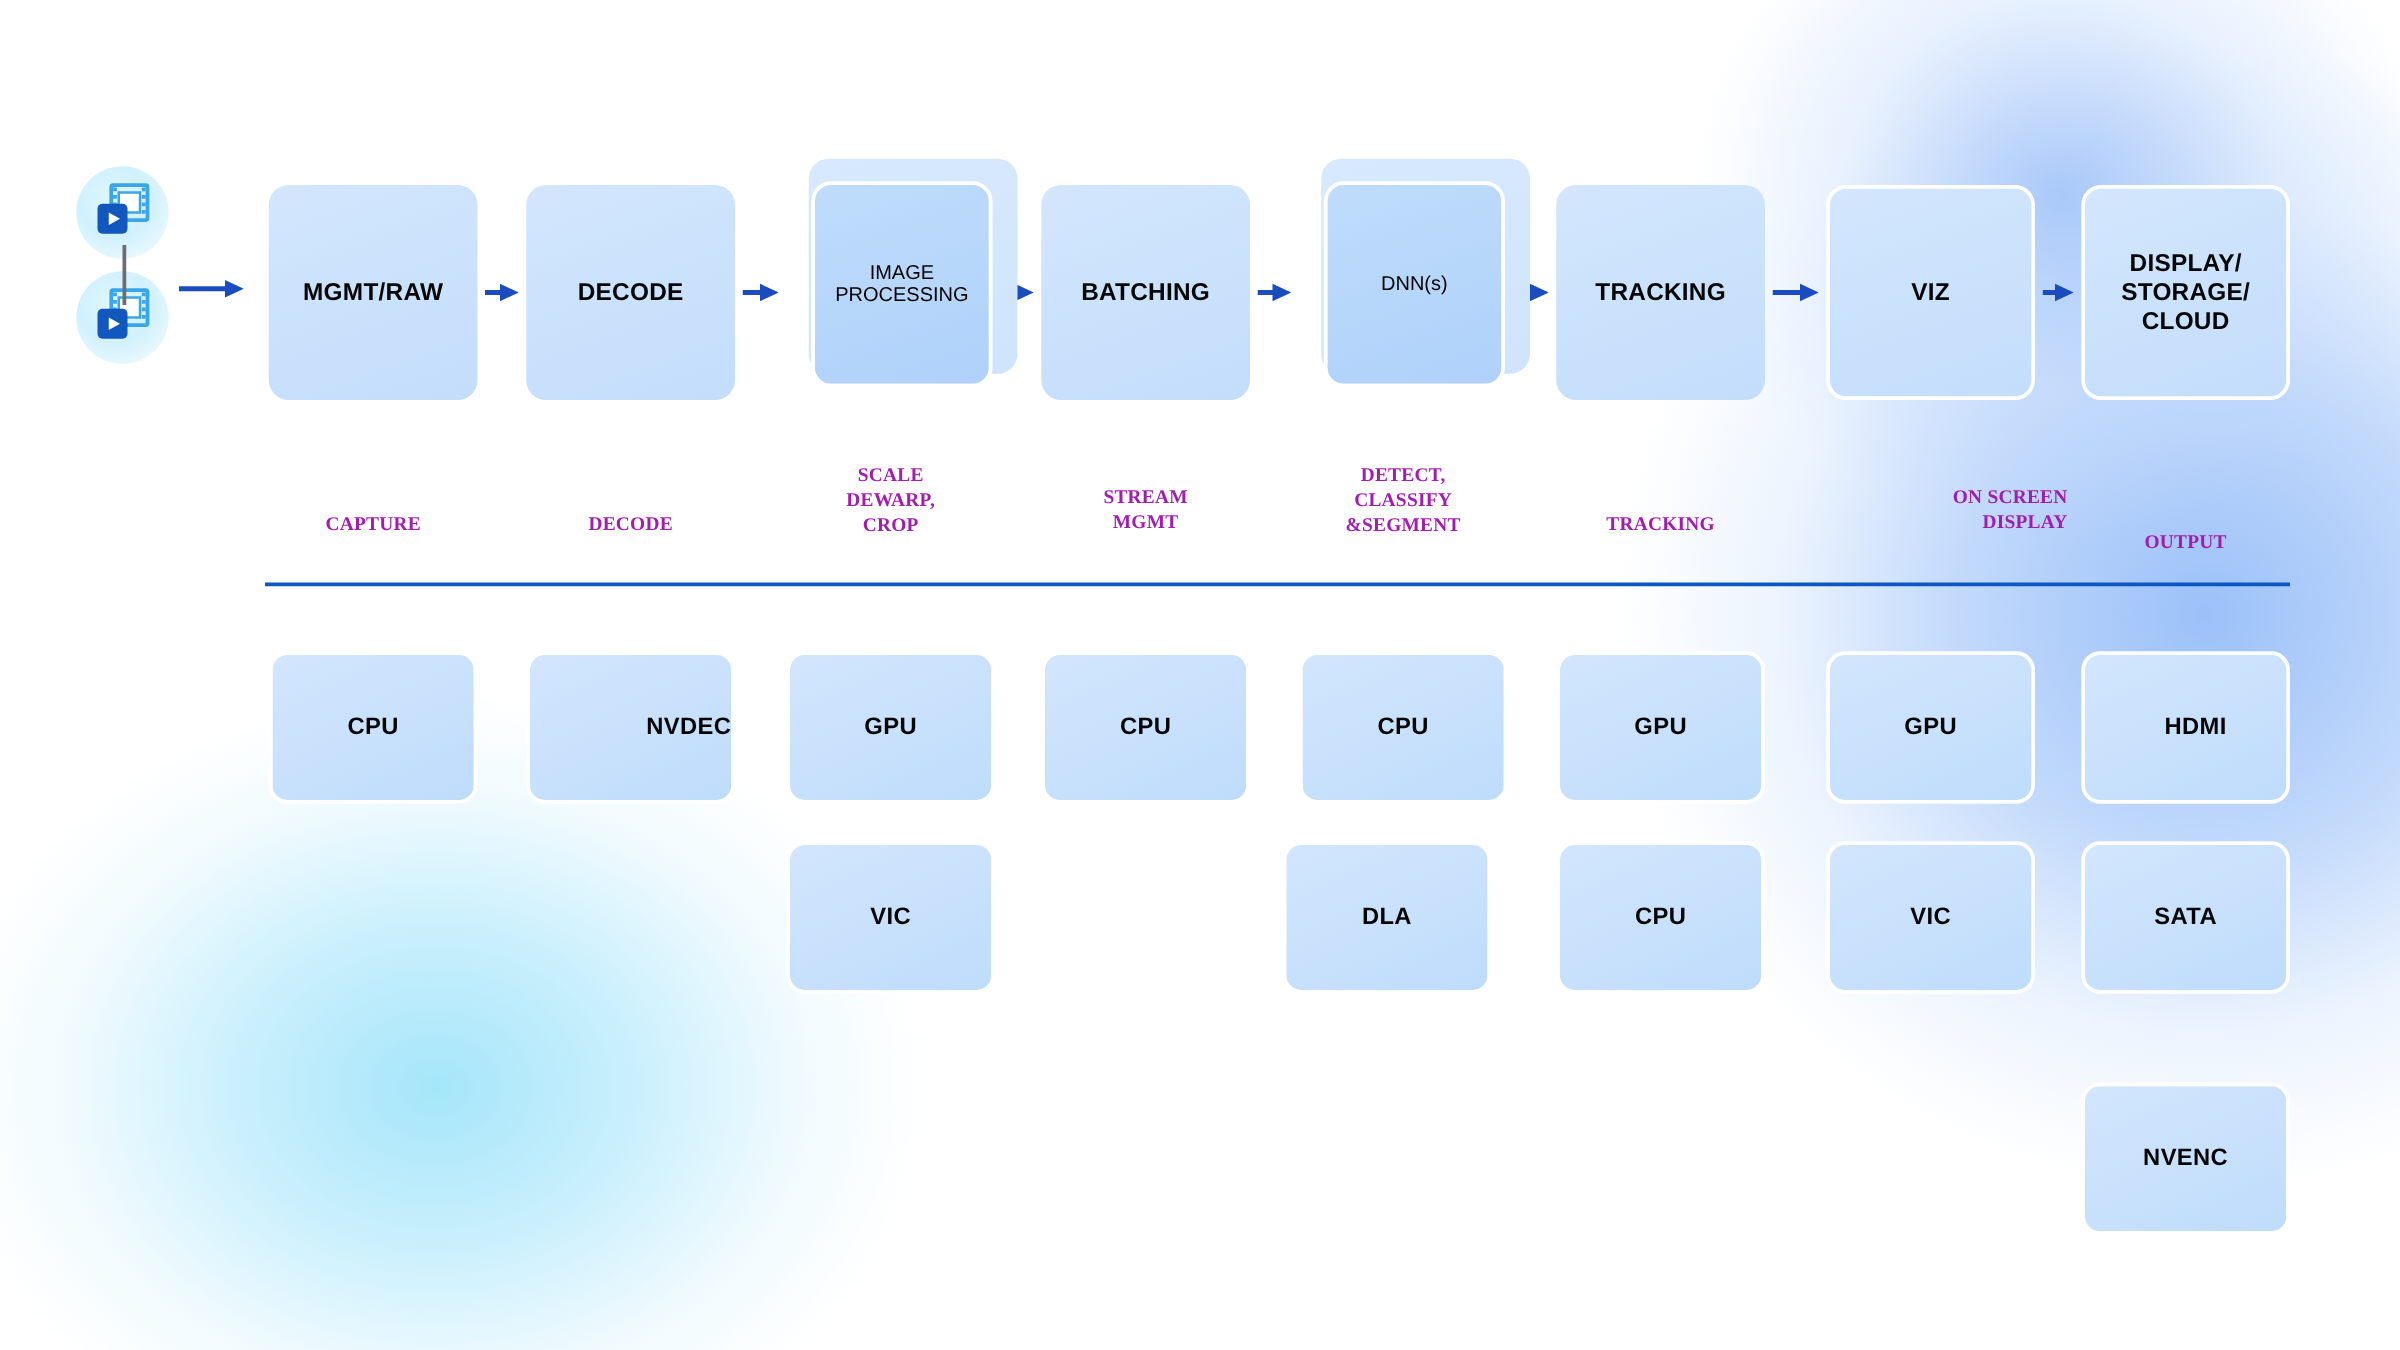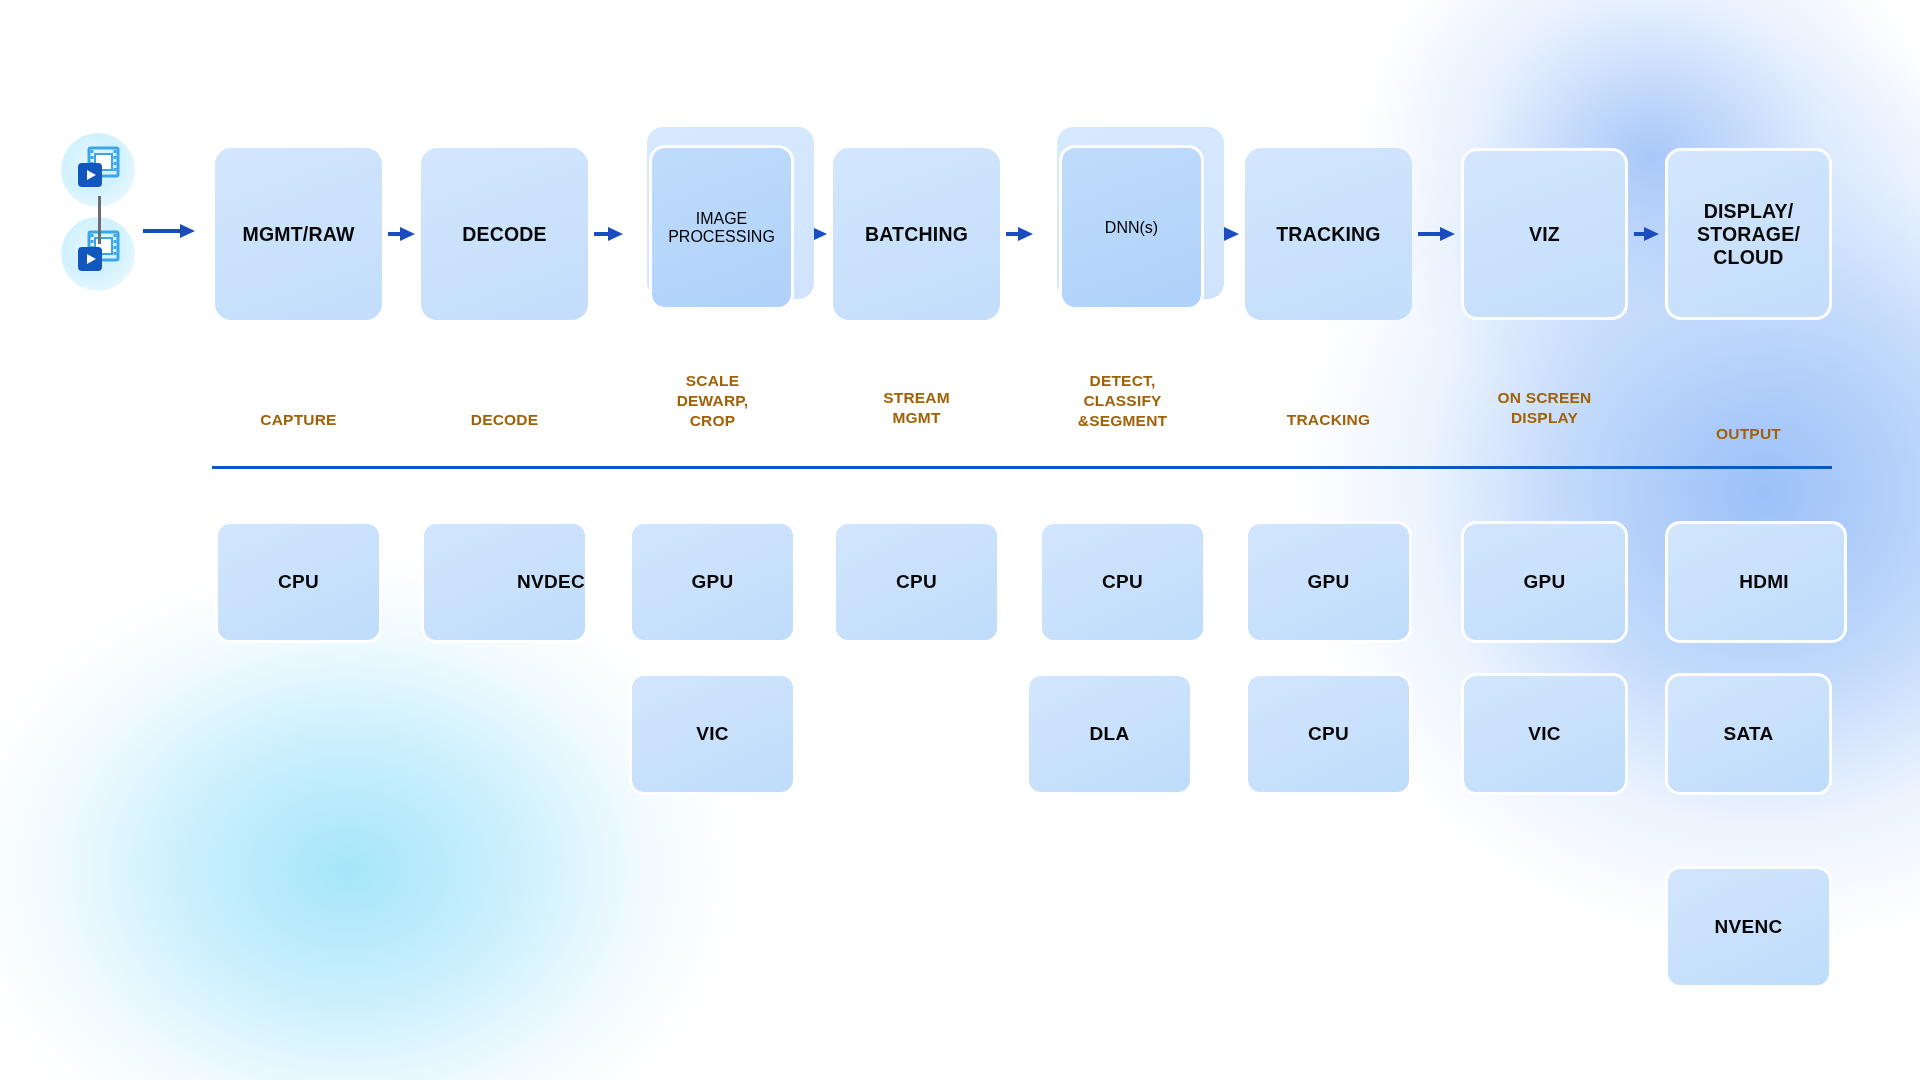--- a/index.html
+++ b/index.html
@@ -79,23 +79,23 @@
     background:linear-gradient(160deg,#bfdcfb 0%,#b6d6fa 55%,#afd1fa 100%);
     display:flex; align-items:center; justify-content:center; text-align:center;
   }
 
   
   .arrow { position:absolute; height:20px; display:block; }
 
   
   .cap {
     position:absolute; text-align:center;
-    font-size:15.5px; font-weight:bold; color:#a16207;
+    font-size:15.5px; font-weight:bold; color:#a21caf;
     line-height:1.30; letter-spacing:.2px;
-    font-family:Liberation Sans, sans-serif;
+    font-family:Liberation Serif, serif;
   }
 
   
   .divider {
     position:absolute; left:212px; top:466px; width:1620px; height:3px;
     background:#0d57c4;
   }
 
   
   .hbox {
@@ -213,21 +213,21 @@
       <span class="lbl">DNN(s)</span>
     </div>
     <div class="cap" style="left: 1013px; top: 371px; width: 219px;">DETECT,<br>CLASSIFY<br>&amp;SEGMENT</div>
     <div class="pbox" style="left: 1245px; top: 148px; width: 167px; height: 172px;">
       <span class="lbl">TRACKING</span>
     </div>
     <div class="cap" style="left: 1219px; top: 410px; width: 219px;">TRACKING</div>
     <div class="pbox bordered" style="left: 1461px; top: 148px; width: 167px; height: 172px;">
       <span class="lbl">VIZ</span>
     </div>
-    <div class="cap" style="left: 1435px; top: 388px; width: 219px;">ON SCREEN<br>DISPLAY</div>
+    <div class="cap" style="left: 1435px; top: 388px; width: 219px; text-align: right;">ON SCREEN<br>DISPLAY</div>
     <div class="pbox bordered" style="left: 1665px; top: 148px; width: 167px; height: 172px;">
       <span class="lbl">DISPLAY/<br>STORAGE/<br>CLOUD</span>
     </div>
     <div class="cap" style="left: 1639px; top: 410px; width: 219px; margin-top: 14px;">OUTPUT</div>
     <div class="divider"></div>
     <div class="hbox" style="left: 215px; top: 521px; width: 167px; height: 122px;">
       <span class="lbl">CPU</span>
     </div>
     <div class="hbox" style="left: 421px; top: 521px; width: 167px; height: 122px; justify-content: flex-end;">
       <span class="lbl">NVDEC</span>
@@ -252,21 +252,21 @@
     </div>
     <div class="hbox" style="left: 1245px; top: 673px; width: 167px; height: 122px;">
       <span class="lbl">CPU</span>
     </div>
     <div class="hbox" style="left: 1461px; top: 521px; width: 167px; height: 122px;">
       <span class="lbl">GPU</span>
     </div>
     <div class="hbox" style="left: 1461px; top: 673px; width: 167px; height: 122px;">
       <span class="lbl">VIC</span>
     </div>
-    <div class="hbox" style="left: 1665px; top: 521px; width: 182px; height: 122px; padding-left: 16px;">
+    <div class="hbox" style="left: 1665px; top: 521px; width: 167px; height: 122px; padding-left: 16px;">
       <span class="lbl">HDMI</span>
     </div>
     <div class="hbox" style="left: 1665px; top: 673px; width: 167px; height: 122px;">
       <span class="lbl">SATA</span>
     </div>
     <div class="hbox" style="left: 1665px; top: 866px; width: 167px; height: 122px;">
       <span class="lbl">NVENC</span>
     </div>
   </div>
 

